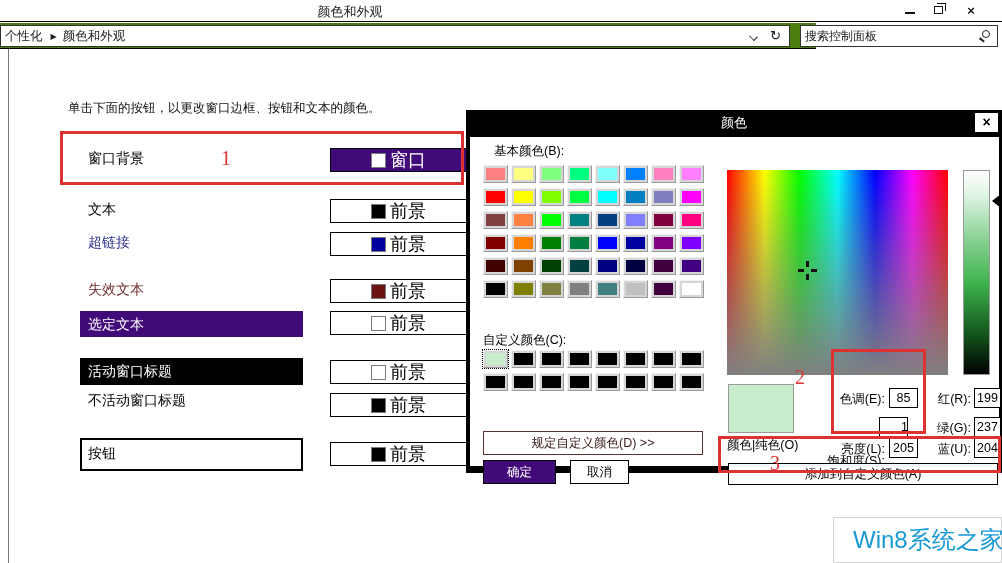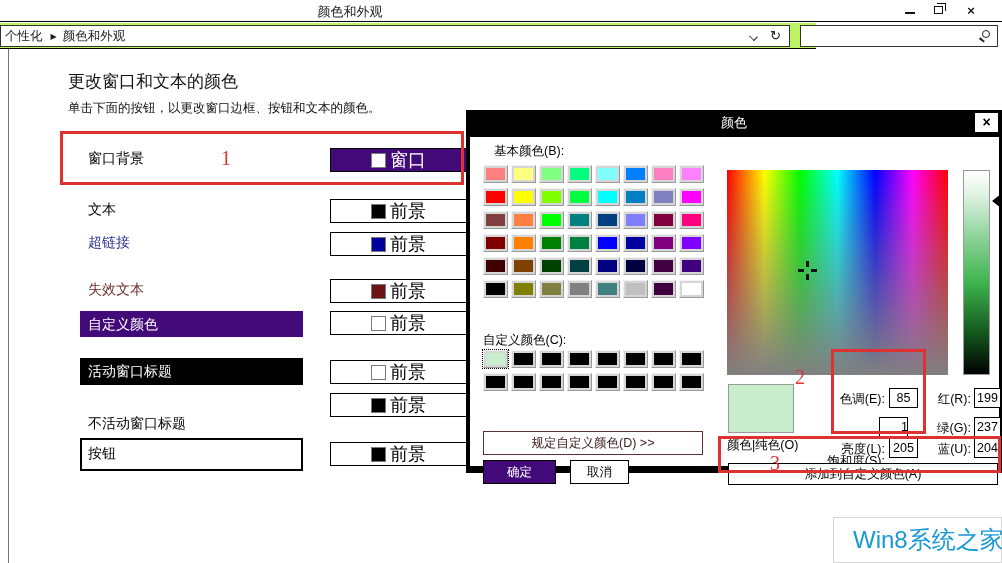--- a/index.html
+++ b/index.html
@@ -11,21 +11,21 @@
   
   #titlebar { left:0; top:0; width:1002px; height:22px; background:#fff; border-bottom:1px solid #000; }
   #win-title { left:280px; top:3px; width:140px; text-align:center; font-size:13px; color:#222; }
   .winctl { top:3px; width:16px; height:14px; display:flex; align-items:center; justify-content:center; cursor:default; }
   #min-btn { left:902px; } #max-btn { left:930px; } #close-btn { left:963px; }
   .min-glyph { width:10px; height:2px; background:#111; margin-top:6px; }
   .restore-glyph { position:relative; width:9px; height:8px; border:1.5px solid #111; background:#fff; }
   .restore-glyph::before { content:''; position:absolute; left:2px; top:-4px; width:8px; height:7px; border:1.5px solid #111; border-left:none; border-bottom:none; }
   .x-glyph { font-size:13px; font-weight:bold; color:#111; line-height:1; }
 
-  #addressbar { left:0; top:23px; width:816px; height:26px; background:#bef264; border-bottom:1px solid #000; }
+  #addressbar { left:0; top:23px; width:816px; height:26px; background:#4d7c0f; border-bottom:1px solid #000; }
   #breadcrumb-box { left:0; top:2px; width:790px; height:22px; border:1px solid #333; background:#fff; display:flex; align-items:center; font-size:12.5px; color:#222; }
   #breadcrumb-box .crumb { margin-left:4px; }
   .bc-arrow { font-size:8px; color:#222; margin:0 6px 0 8px; }
   #chevron { position:absolute; right:32px; top:7px; width:7px; height:7px; border-right:1.6px solid #222; border-bottom:1.6px solid #222; transform:rotate(45deg) scaleY(.8); }
   #refresh { position:absolute; right:8px; top:2px; font-size:13px; color:#222; }
   #search-box { left:800px; top:2px; width:198px; height:22px; border:1px solid #333; background:#fff; }
   #search-input { position:absolute; left:4px; top:1px; width:170px; height:18px; border:none; outline:none; font-size:12px; color:#222; font-family:inherit; }
   #search-input::placeholder { color:#222; opacity:1; }
   .mag { position:absolute; right:7px; top:4px; width:8px; height:8px; border:1.5px solid #222; border-radius:50%; }
   .mag::after { content:''; position:absolute; left:-4px; top:8px; width:6px; height:1.6px; background:#222; transform:rotate(38deg); }
@@ -112,27 +112,27 @@
 
   <div class="abs" id="addressbar">
     <div class="abs" id="breadcrumb-box">
       <span class="crumb">个性化</span>
       <span class="bc-arrow">▶</span>
       <span>颜色和外观</span>
       <span id="chevron"></span>
       <span id="refresh">↻</span>
     </div>
     <div class="abs" id="search-box">
+      <input id="search-input" placeholder="搜索控制面板" style="">
       <span class="mag"></span>
     </div>
   </div>
 
   <div class="abs" id="left-border"></div>
 
-  <div class="abs" id="page-heading">更改窗口和文本的颜色</div>
   <div class="abs" id="page-subheading">单击下面的按钮，以更改窗口边框、按钮和文本的颜色。</div>
 
   <div id="rows-container">
       <div class="row-label" style="top: 150px; color: rgb(0, 0, 0);">窗口背景</div>
       <div class="color-btn" style="top: 148px; background: rgb(66, 10, 120); color: rgb(255, 255, 255);">
         <span class="swatch-chip" style="background: rgb(255, 255, 255);"></span>
         <span>窗口</span>
       </div>
       <div class="row-label" style="top: 201px; color: rgb(0, 0, 0);">文本</div>
       <div class="color-btn" style="top: 199px; background: rgb(255, 255, 255); color: rgb(0, 0, 0);">
@@ -143,32 +143,32 @@
       <div class="color-btn" style="top: 232px; background: rgb(255, 255, 255); color: rgb(0, 0, 0);">
         <span class="swatch-chip" style="background: rgb(0, 0, 157);"></span>
         <span>前景</span>
       </div>
       <div class="row-label" style="top: 281px; color: rgb(110, 42, 42);">失效文本</div>
       <div class="color-btn" style="top: 279px; background: rgb(255, 255, 255); color: rgb(0, 0, 0);">
         <span class="swatch-chip" style="background: rgb(108, 20, 20);"></span>
         <span>前景</span>
       </div>
       <div class="row-bg" style="top: 311px; height: 26px; background: rgb(66, 10, 120);"></div>
-      <div class="row-label" style="top: 316px; color: rgb(255, 255, 255);">自定义颜色</div>
+      <div class="row-label" style="top: 316px; color: rgb(255, 255, 255);">选定文本</div>
       <div class="color-btn" style="top: 311px; background: rgb(255, 255, 255); color: rgb(0, 0, 0);">
         <span class="swatch-chip" style="background: rgb(255, 255, 255);"></span>
         <span>前景</span>
       </div>
       <div class="row-bg" style="top: 358px; height: 27px; background: rgb(0, 0, 0);"></div>
       <div class="row-label" style="top: 363px; color: rgb(255, 255, 255);">活动窗口标题</div>
       <div class="color-btn" style="top: 360px; background: rgb(255, 255, 255); color: rgb(0, 0, 0);">
         <span class="swatch-chip" style="background: rgb(255, 255, 255);"></span>
         <span>前景</span>
       </div>
-      <div class="row-label" style="top: 415px; color: rgb(0, 0, 0); text-align: center;">不活动窗口标题</div>
+      <div class="row-label" style="top: 392px; color: rgb(0, 0, 0); text-align: center;">不活动窗口标题</div>
       <div class="color-btn" style="top: 393px; background: rgb(255, 255, 255); color: rgb(0, 0, 0);">
         <span class="swatch-chip" style="background: rgb(0, 0, 0);"></span>
         <span>前景</span>
       </div>
       <div class="abs" id="button-box"></div>
       <div class="row-label" style="top: 445px; color: rgb(0, 0, 0); text-align: right;">按钮</div>
       <div class="color-btn" style="top: 442px; background: rgb(255, 255, 255); color: rgb(0, 0, 0);">
         <span class="swatch-chip" style="background: rgb(0, 0, 0);"></span>
         <span>前景</span>
       </div>

